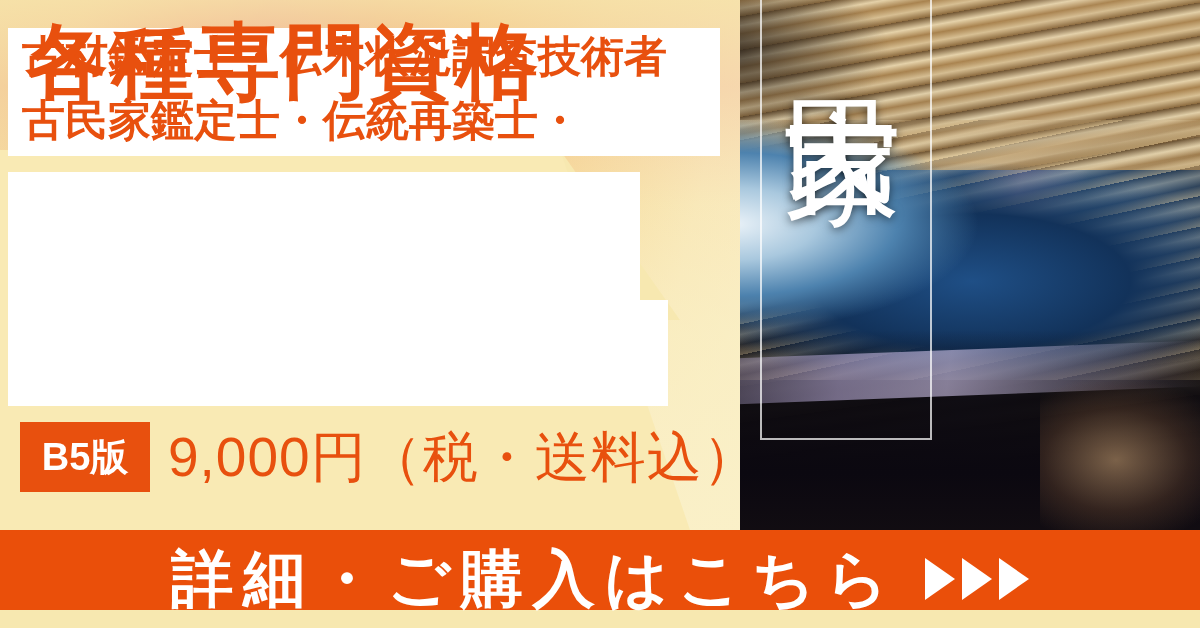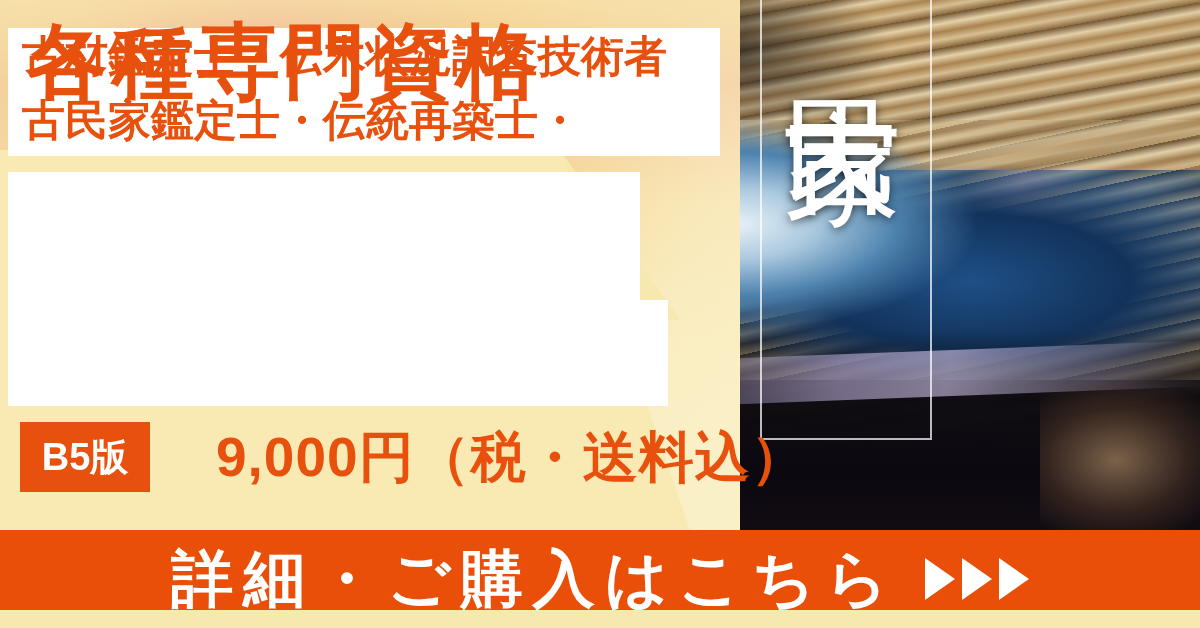--- a/index.html
+++ b/index.html
@@ -151,22 +151,22 @@
 
   
   .badge{
     position:absolute;left:20px;top:422px;width:130px;height:70px;
     background:#E8500E;color:#ffffff;
     font-size:38px;font-weight:700;line-height:70px;text-align:center;
     letter-spacing:0px;
   }
   .price{
     position:absolute;left:168px;top:424px;
-    color:#E8500E;font-size:55px;line-height:66px;font-weight:700;
-    white-space:nowrap;letter-spacing:1px;margin-left:48px;
+    color:#E8500E;font-size:55px;line-height:66px;font-weight:400;
+    white-space:nowrap;letter-spacing:1px;
   }
 
   
   .cta{
     position:absolute;left:0;top:530px;width:1200px;height:80px;
     background:#EA4F0A;
     text-decoration:underline;
   }
   .cta-inner{
     position:absolute;left:0;top:0;width:1200px;height:98px;

